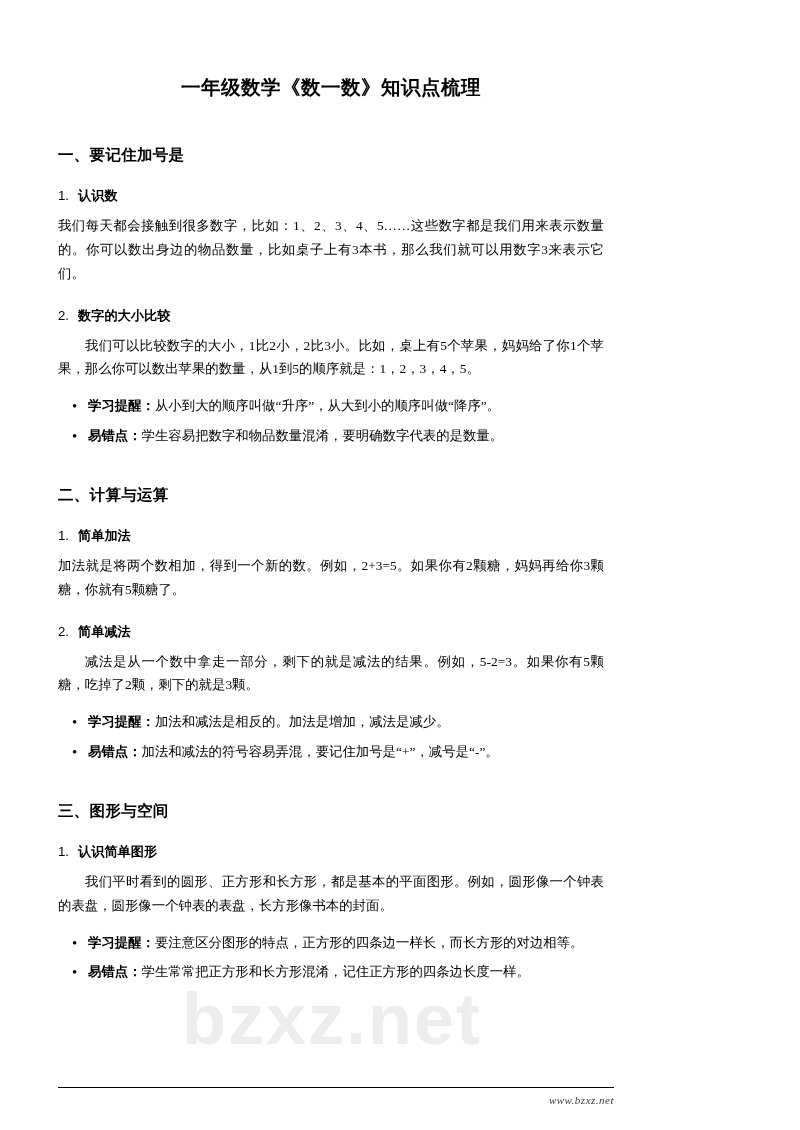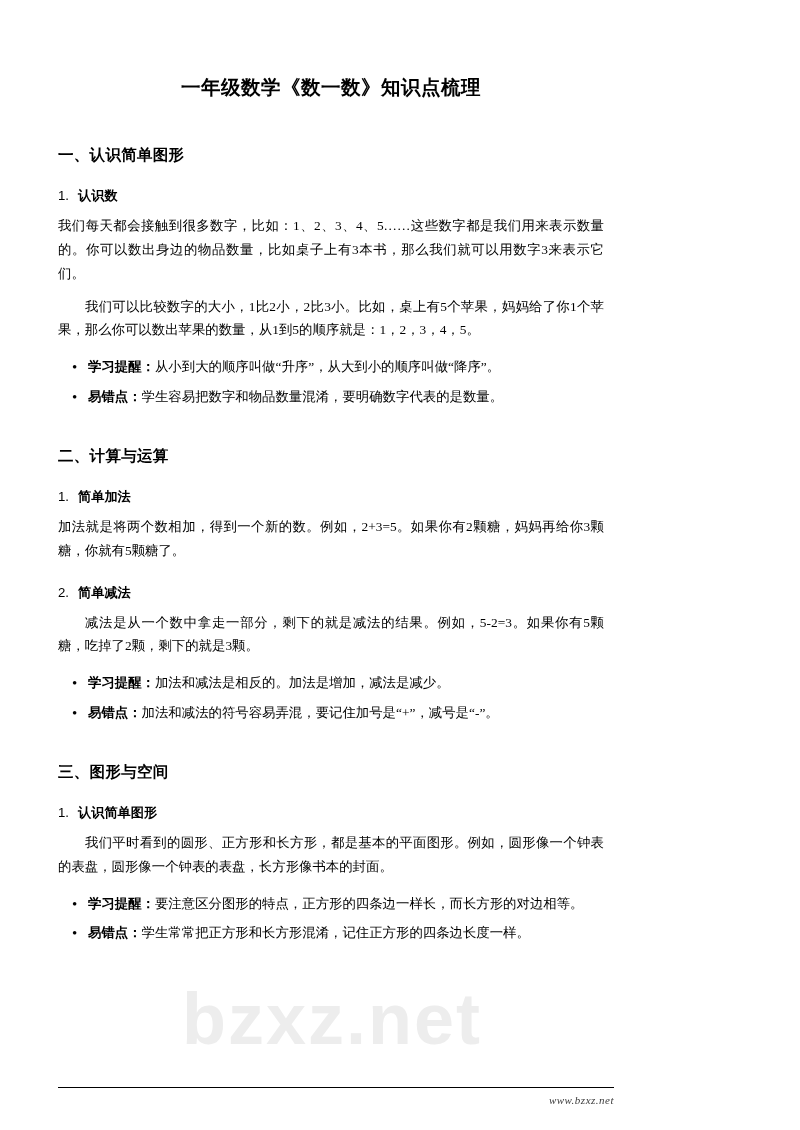--- a/index.html
+++ b/index.html
@@ -131,27 +131,30 @@
 <body>
 
 <div class="page">
 
   <div class="watermark">bzxz.net</div>
 
   <div class="content">
 
     <h1 class="doc-title">一年级数学《数一数》知识点梳理</h1>
 
-    <h2 class="sec-title first">一、认识简单图形</h2>
+    <h2 class="sec-title first">一、要记住加号是</h2>
 
     <h3 class="sub-title">
       <span class="num">1.</span><span>认识数</span>
     </h3>
     <p class="para">我们每天都会接触到很多数字，比如：1、2、3、4、5……这些数字都是我们用来表示数量的。你可以数出身边的物品数量，比如桌子上有3本书，那么我们就可以用数字3来表示它们。</p>
 
+    <h3 class="sub-title">
+      <span class="num">2.</span><span>数字的大小比较</span>
+    </h3>
     <p class="para indent">我们可以比较数字的大小，1比2小，2比3小。比如，桌上有5个苹果，妈妈给了你1个苹果，那么你可以数出苹果的数量，从1到5的顺序就是：1，2，3，4，5。</p>
     <ul class="bullets">
       <li>
         <span class="tag">学习提醒：</span><span>从小到大的顺序叫做“升序”，从大到小的顺序叫做“降序”。</span>
       </li>
       <li>
         <span class="tag">易错点：</span><span>学生容易把数字和物品数量混淆，要明确数字代表的是数量。</span>
       </li>
     </ul>
 

